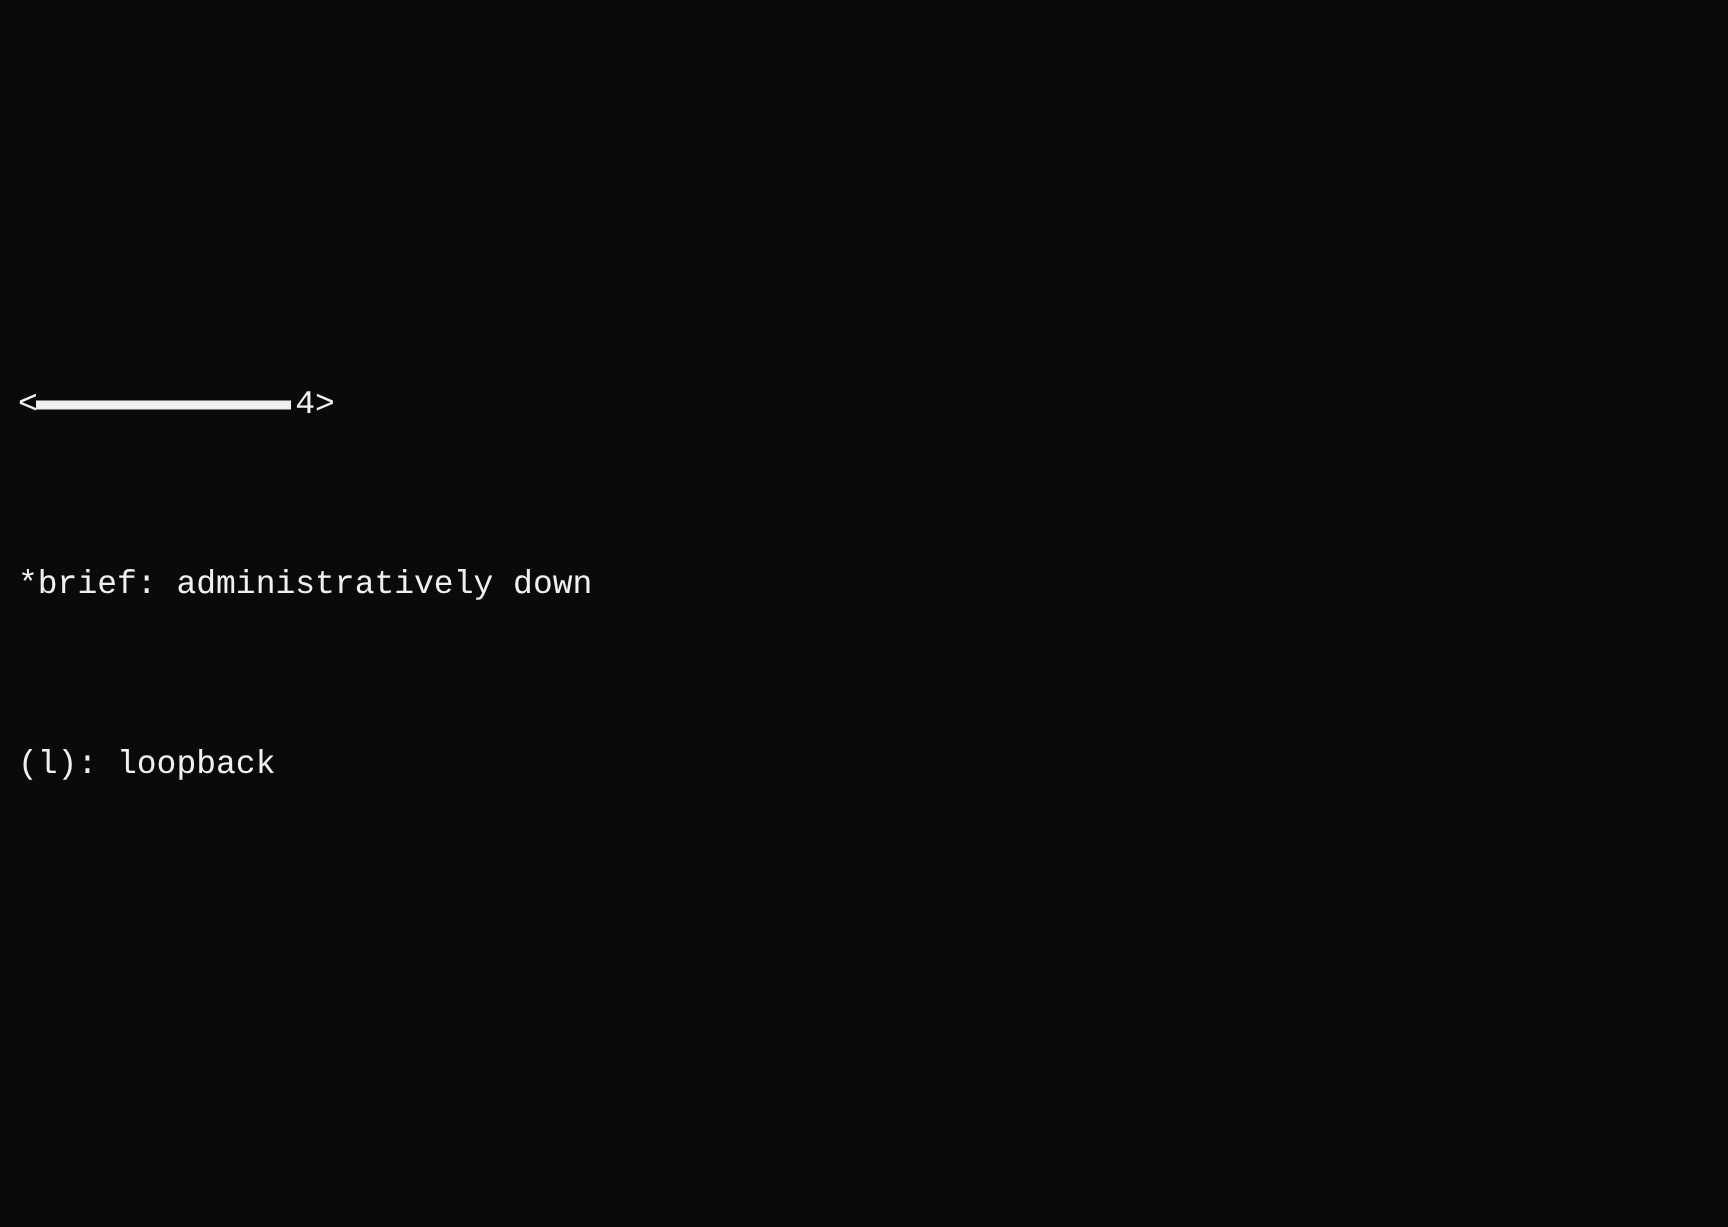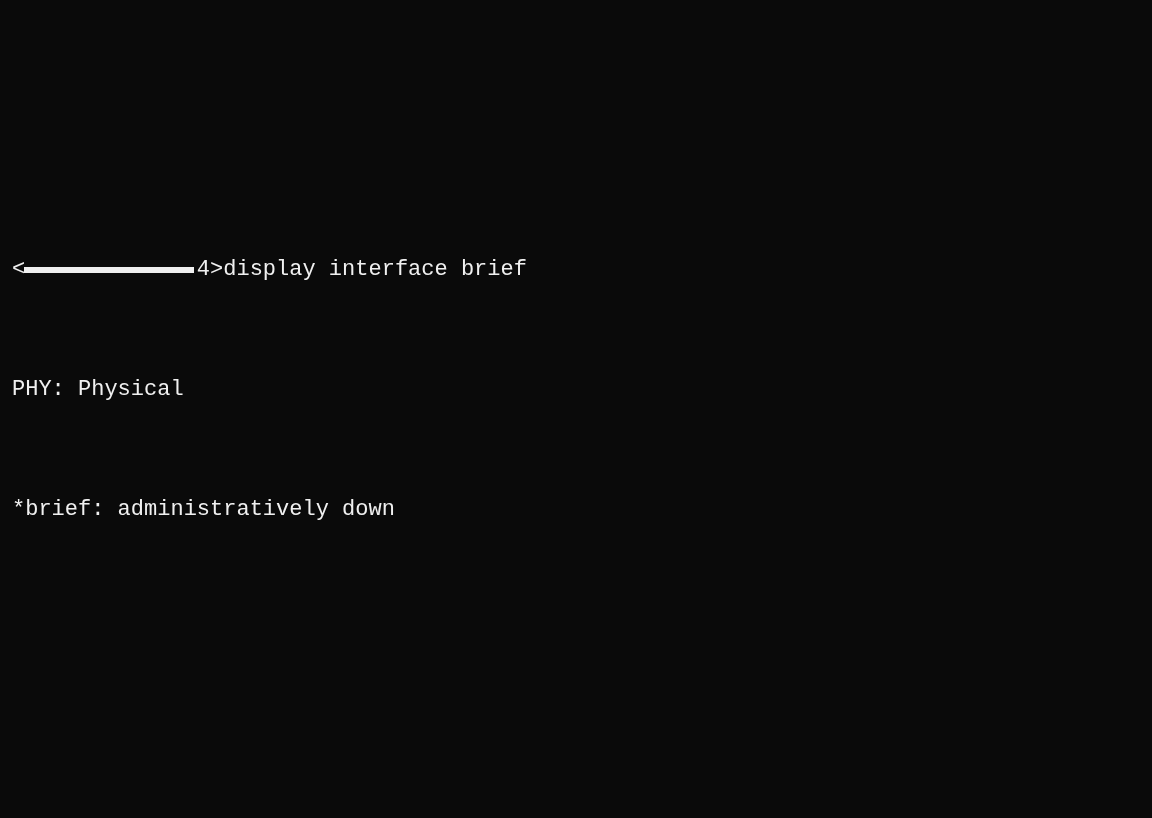--- a/index.html
+++ b/index.html
@@ -39,24 +39,24 @@
       width: 170px;
     }
   </style>
 </head>
 <body>
 
 
 
 <div class="terminal">
   <div class="prompt-line">
-    <span class="hostname"><span>&lt;</span><span>             4</span><span class="hostname-redact"></span><span>&gt;</span></span><span>display interface brief</span>
+    <span class="hostname"><span>&lt;</span><span>             4</span><span class="hostname-redact"></span><span>&gt;</span></span>
   </div>
-  <div>PHY: Physical</div>
   <div>*brief: administratively down</div>
+  <div>(l): loopback</div>
   
   
   
   
   
   
   
   
 </div>
 

